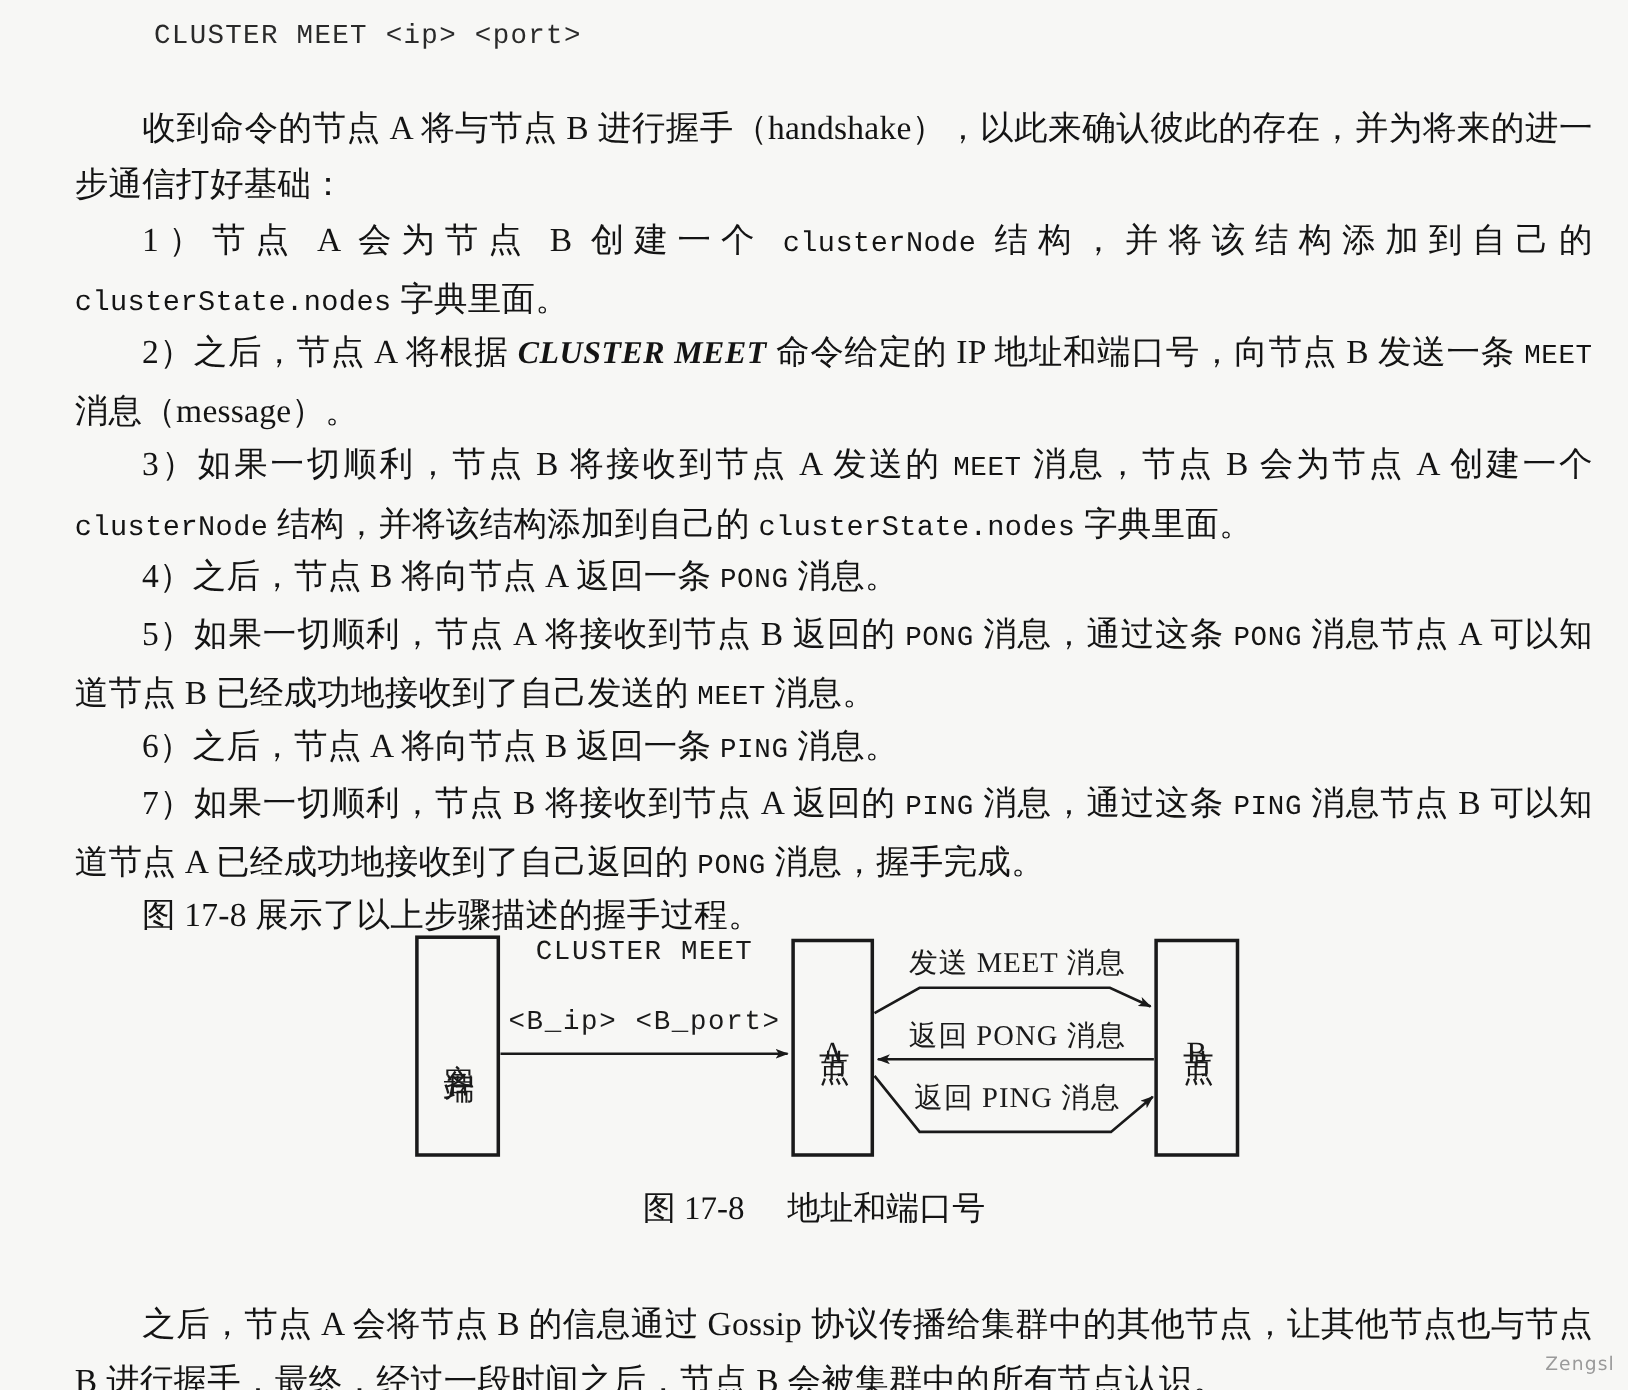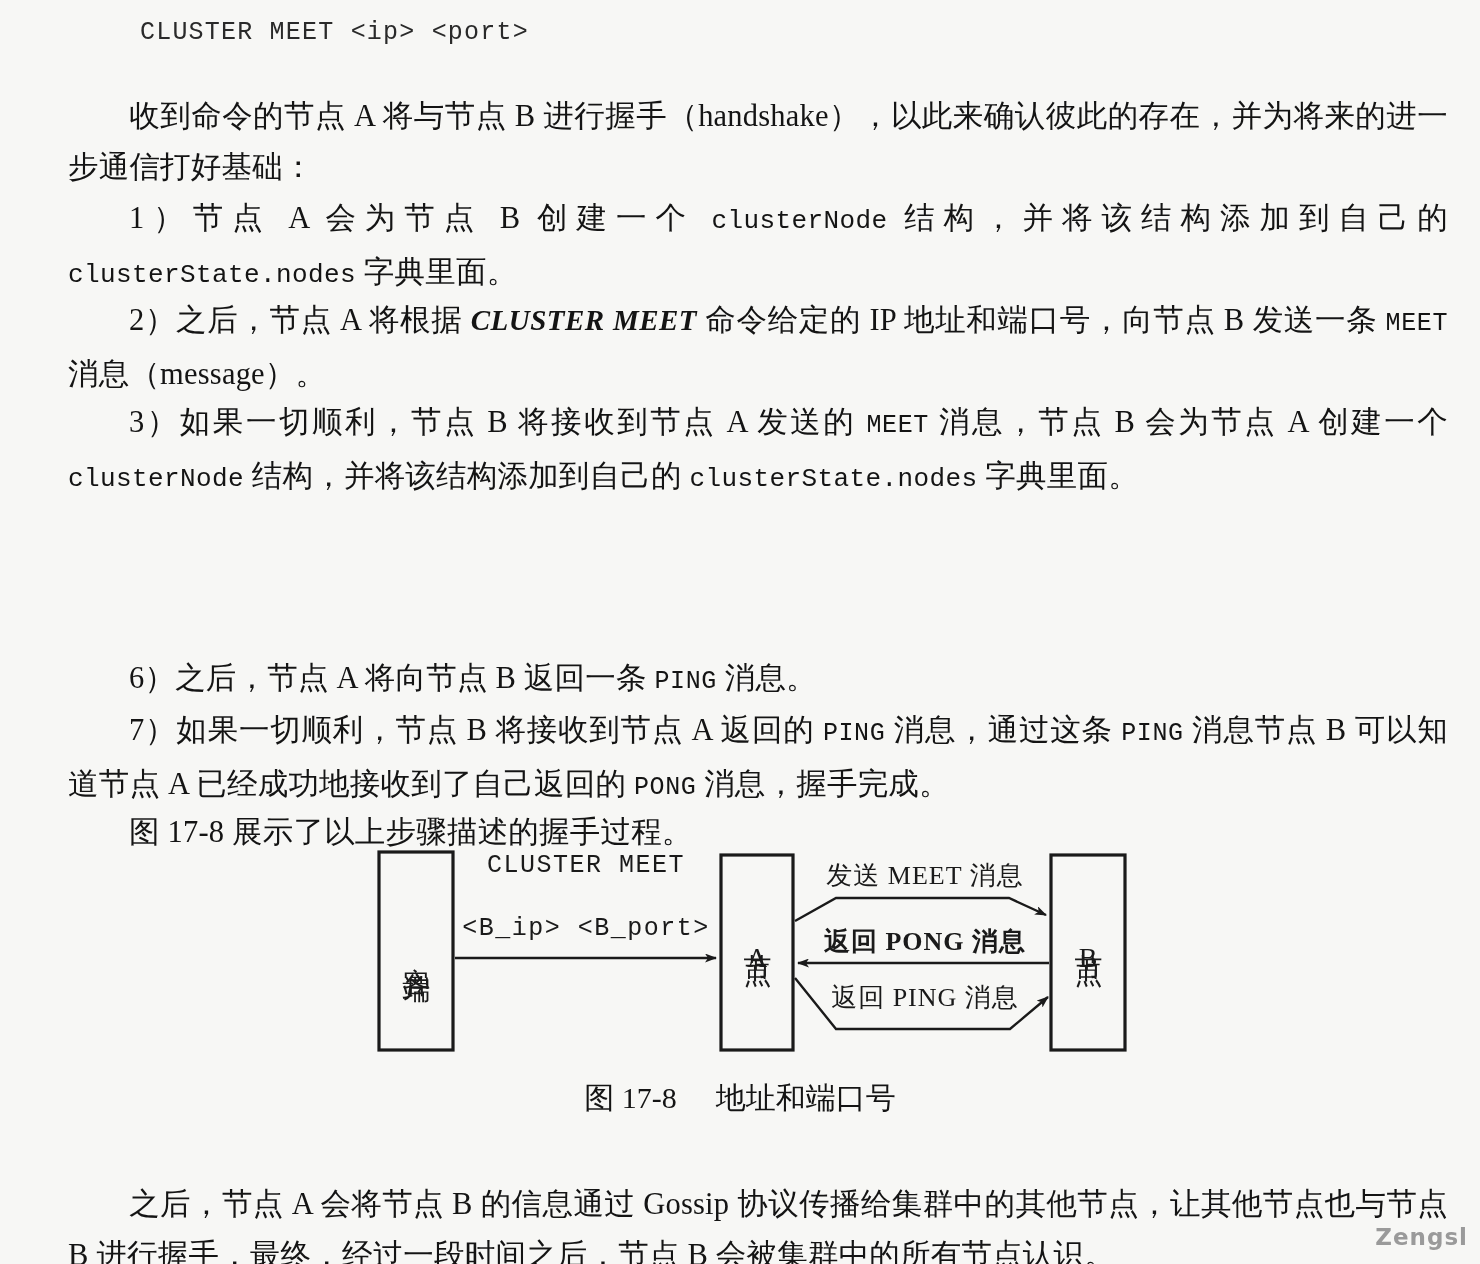--- a/index.html
+++ b/index.html
@@ -99,24 +99,23 @@
     color: #141414;
   }
   .figcaption .gap { display: inline-block; width: 1.3em; }
 
   
   .watermark {
     position: absolute;
     right: 12px;
     bottom: 14px;
     font-family: "DejaVu Sans", sans-serif;
-    font-size: 23px;
+    font-size: 17px;
     letter-spacing: 1px;
     color: #9a9a9a;
-    font-weight: bold;
   }
 </style>
 </head>
 <body>
 
 <div class="page">
 
   <div class="codeline">CLUSTER MEET &lt;ip&gt; &lt;port&gt;</div>
 
   <p class="bodytext" id="p-intro">
@@ -128,21 +127,27 @@
   </p>
 
   <p class="bodytext" id="p-2">
     <span class="ind"></span><span>2）之后，节点 A 将根据 </span><span class="ital">CLUSTER MEET</span><span> 命令给定的 IP 地址和端口号，向节点 B 发送一条 </span><span class="smallcapsish">MEET</span><span> 消息（</span><span class="latin">message</span><span>）。</span>
   </p>
 
   <p class="bodytext" id="p-3">
     <span class="ind"></span><span>3）如果一切顺利，节点 B 将接收到节点 A 发送的 </span><span class="smallcapsish">MEET</span><span> 消息，节点 B 会为节点 A 创建一个 </span><span class="mono">clusterNode</span><span> 结构，并将该结构添加到自己的 </span><span class="mono">clusterState.nodes</span><span> 字典里面。</span>
   </p>
 
-
+  <p class="bodytext" id="p-4">
+    <span class="ind"></span><span>4）之后，节点 B 将向节点 A 返回一条 </span><span class="smallcapsish">PONG</span><span> 消息。</span>
+  </p>
+
+  <p class="bodytext" id="p-5">
+    <span class="ind"></span><span>5）如果一切顺利，节点 A 将接收到节点 B 返回的 </span><span class="smallcapsish">PONG</span><span> 消息，通过这条 </span><span class="smallcapsish">PONG</span><span> 消息节点 A 可以知道节点 B 已经成功地接收到了自己发送的 </span><span class="smallcapsish">MEET</span><span> 消息。</span>
+  </p>
 
   <p class="bodytext" id="p-6">
     <span class="ind"></span><span>6）之后，节点 A 将向节点 B 返回一条 </span><span class="smallcapsish">PING</span><span> 消息。</span>
   </p>
 
   <p class="bodytext" id="p-7">
     <span class="ind"></span><span>7）如果一切顺利，节点 B 将接收到节点 A 返回的 </span><span class="smallcapsish">PING</span><span> 消息，通过这条 </span><span class="smallcapsish">PING</span><span> 消息节点 B 可以知道节点 A 已经成功地接收到了自己返回的 </span><span class="smallcapsish">PONG</span><span> 消息，握手完成。</span>
   </p>
 
   <p class="bodytext" id="p-fig">
@@ -186,21 +191,21 @@
       <span style="font-size:28px;line-height:1.1;margin-top:3px;font-family:'Liberation Serif',serif;">B</span>
     </div>
 
     <div style="position:absolute;left:455px;top:14px;width:262px;text-align:center;">
       <div style="font-family:'Liberation Mono','DejaVu Sans Mono',monospace;font-size:25px;line-height:1.3;letter-spacing:1.5px;">CLUSTER MEET</div>
       <div style="font-family:'Liberation Mono','DejaVu Sans Mono',monospace;font-size:25px;line-height:1.3;letter-spacing:1.5px;margin-top:30px;">&lt;B_ip&gt; &lt;B_port&gt;</div>
     </div>
 
     <div style="position:absolute;left:800px;top:22px;width:250px;text-align:center;font-size:26px;letter-spacing:1px;">发送 MEET 消息</div>
 
-    <div style="position:absolute;left:800px;top:88px;width:250px;text-align:center;font-size:26px;letter-spacing:1px;font-weight:bold;">返回 PONG 消息</div>
+    <div style="position:absolute;left:800px;top:88px;width:250px;text-align:center;font-size:26px;letter-spacing:1px;">返回 PONG 消息</div>
 
     <div style="position:absolute;left:800px;top:144px;width:250px;text-align:center;font-size:26px;letter-spacing:1px;">返回 PING 消息</div>
   </div>
 
   <div class="figcaption">
     <span>图 17-8</span><span class="gap"></span><span>地址和端口号</span>
   </div>
 
   <p class="bodytext" id="p-after">
     <span class="ind"></span><span>之后，节点 A 会将节点 B 的信息通过 </span><span class="latin">Gossip</span><span> 协议传播给集群中的其他节点，让其他节点也与节点 B 进行握手，最终，经过一段时间之后，节点 B 会被集群中的所有节点认识。</span>

